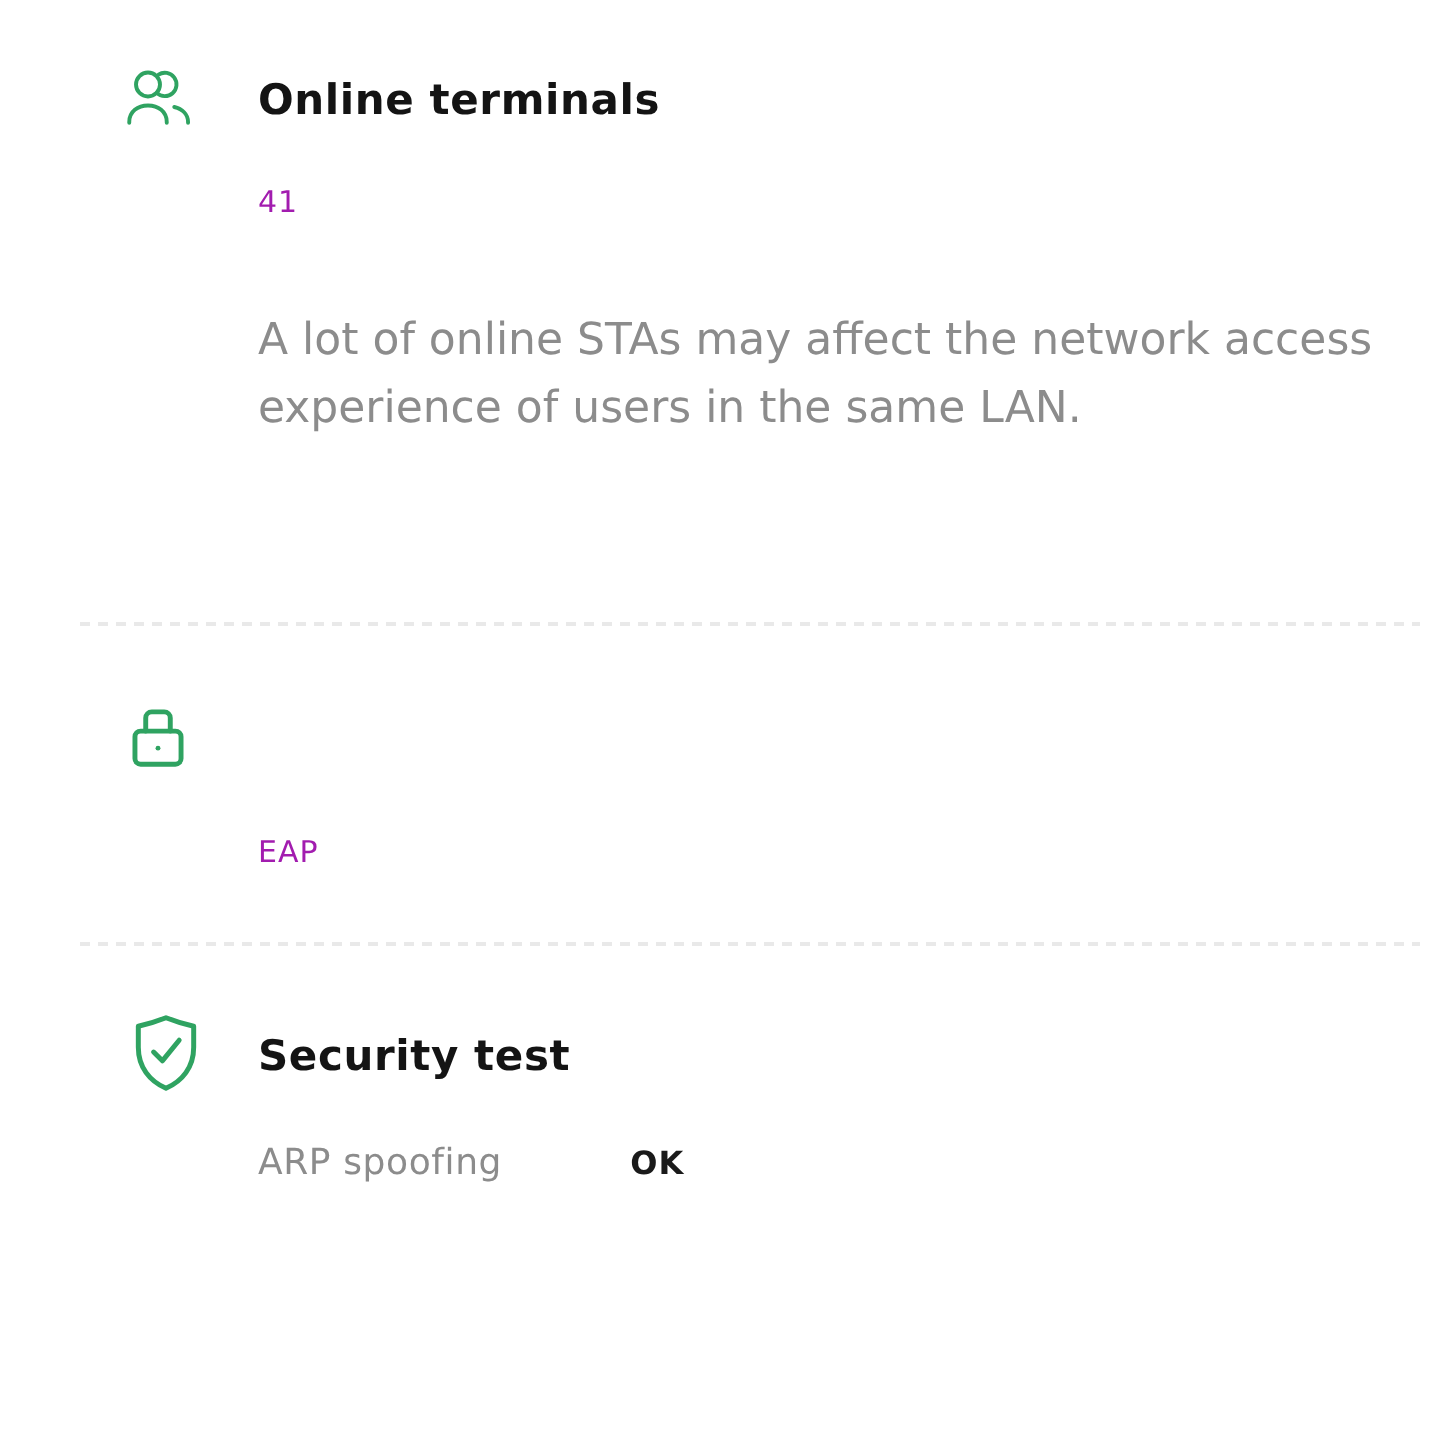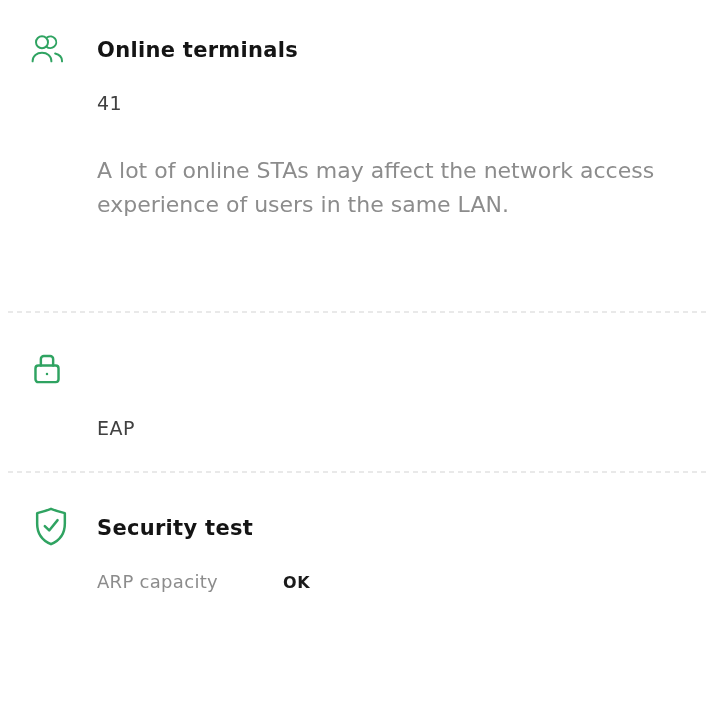--- a/index.html
+++ b/index.html
@@ -4,39 +4,39 @@
 <style>
   * { margin: 0; padding: 0; box-sizing: border-box; }
   html, body { background: #ffffff; }
   body {
     width: 720px; height: 717px;
     font-family: "DejaVu Sans", sans-serif;
     position: relative;
     overflow: hidden;
     color: #141414;
   }
-  .page { position: absolute; inset: 0; background: #ffffff; }
+  .page { position: absolute; inset: 0; background: #ffffff; margin-left: 32px; }
 
   .section-icon { position: absolute; left: 30px; }
   .icon-users  { top: 30px;  width: 36px; height: 38px; }
   .icon-lock   { top: 348px; width: 34px; height: 38px; }
   .icon-shield { top: 504px; width: 42px; height: 45px; }
 
   .section-title {
     position: absolute; left: 97px;
     font-size: 21px; font-weight: bold; color: #141414;
     letter-spacing: 0.3px;
   }
   .title-1 { top: 38px; }
   .title-2 { top: 356px; }
   .title-3 { top: 516px; }
 
   .section-value {
     position: absolute; left: 97px;
-    font-size: 19px; color: #404040; font-weight: 500;
+    font-size: 15px; color: #a21caf; font-weight: 500;
     letter-spacing: 0.5px;
   }
   .value-1 { top: 92px; }
   .value-2 { top: 417px; }
 
   .section-desc {
     position: absolute; left: 97px; top: 154px; width: 588px;
     font-size: 22px; line-height: 34px; color: #8c8c8c;
   }
 
@@ -99,17 +99,17 @@
 
   <span class="section-icon icon-shield">
     <svg class="green-stroke" viewBox="0 0 44 46" width="42" height="45">
       <path d="M22 4.5 c4.5 1.8 9.5 3.4 14.5 4.5 v11 c0 10.5-6 17.8-14.5 21.5 C13.5 37.8 7.5 30.5 7.5 20 V9 c5-1.1 10-2.7 14.5-4.5 z"></path>
       <path d="M15.5 22.5 l4.6 4.6 l8.8-10.8"></path>
     </svg>
   </span>
   <div class="section-title title-3">Security test</div>
 
   <div class="test-row row-1">
-    <span class="test-label">ARP capacity</span>
+    <span class="test-label">ARP spoofing</span>
     <span class="test-result">OK</span>
   </div>
 
 </div>
 
 </body></html>

